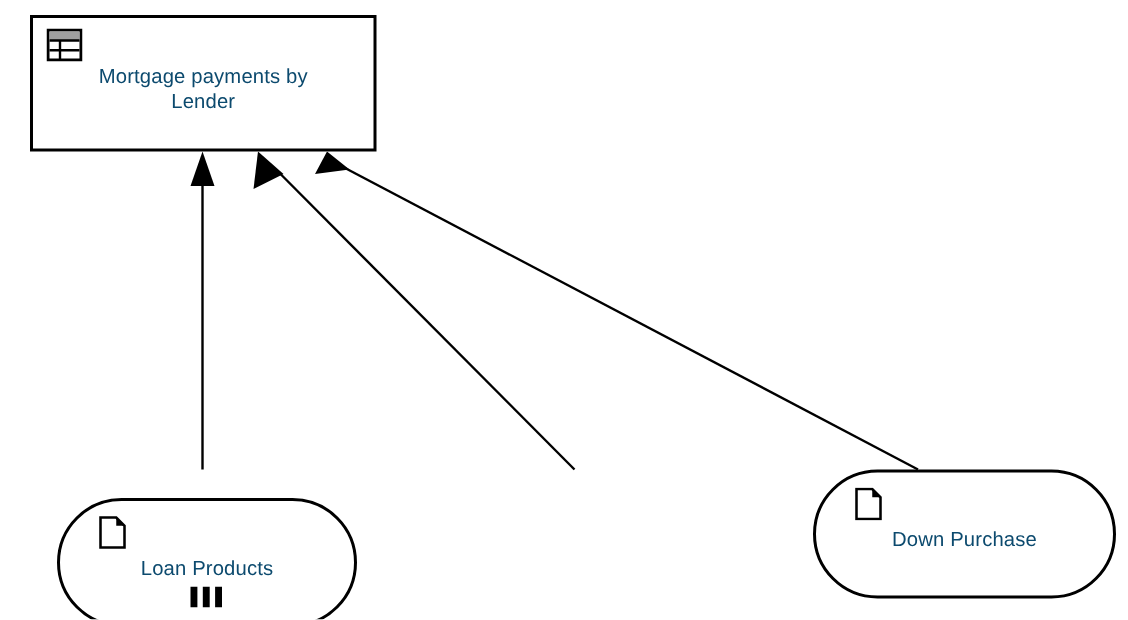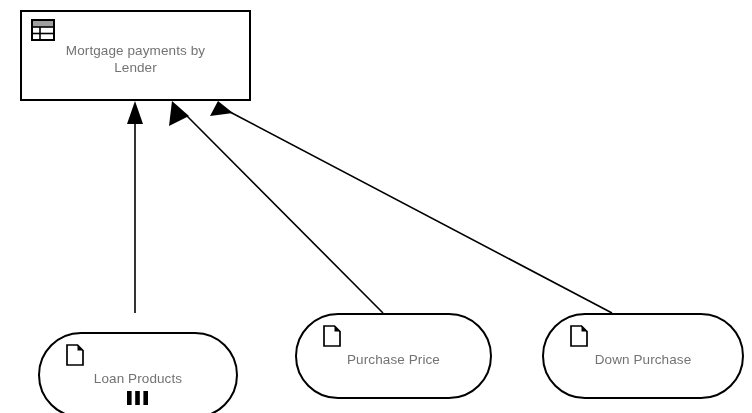--- a/index.html
+++ b/index.html
@@ -35,21 +35,21 @@
   }
   .node-stadium {
     border-width: 2.5px;
     border-radius: 46px;
   }
   .node-label {
     position: absolute;
     left: 0;
     right: 0;
     text-align: center;
-    color: #737373;
+    color: #0c4a6e;
     font-size: 13.5px;
     line-height: 17px;
     letter-spacing: 0.1px;
     white-space: pre-line;
   }
   .rect-label {
     top: 30px;
   }
   .stadium-label {
     top: 36px;
@@ -117,29 +117,20 @@
     <div class="node-label stadium-label">Loan Products</div>
     <div class="bars">
       <svg width="24" height="14" viewBox="0 0 24 14" xmlns="http://www.w3.org/2000/svg">
         <rect x="1" y="0" width="4.6" height="14" fill="#000000"></rect>
         <rect x="9.2" y="0" width="4.6" height="14" fill="#000000"></rect>
         <rect x="17.4" y="0" width="4.6" height="14" fill="#000000"></rect>
       </svg>
     </div>
   </div>
 
-  <div class="node node-stadium" style="left:295px; top:313px; width:197px; height:86px;">
-    <span class="node-icon stadium-icon">
-      <svg width="18" height="22" viewBox="0 0 18 22" xmlns="http://www.w3.org/2000/svg">
-        <path d="M1 1 H11.5 L17 6.5 V21 H1 Z" fill="#ffffff" stroke="#000000" stroke-width="1.7" stroke-linejoin="miter"></path>
-        <path d="M11.5 1 V6.5 H17 Z" fill="#000000"></path>
-      </svg>
-    </span>
-    <div class="node-label stadium-label">Purchase Price</div>
-  </div>
 
   <div class="node node-stadium" style="left:542px; top:313px; width:202px; height:86px;">
     <span class="node-icon stadium-icon">
       <svg width="18" height="22" viewBox="0 0 18 22" xmlns="http://www.w3.org/2000/svg">
         <path d="M1 1 H11.5 L17 6.5 V21 H1 Z" fill="#ffffff" stroke="#000000" stroke-width="1.7" stroke-linejoin="miter"></path>
         <path d="M11.5 1 V6.5 H17 Z" fill="#000000"></path>
       </svg>
     </span>
     <div class="node-label stadium-label">Down Purchase</div>
   </div>

